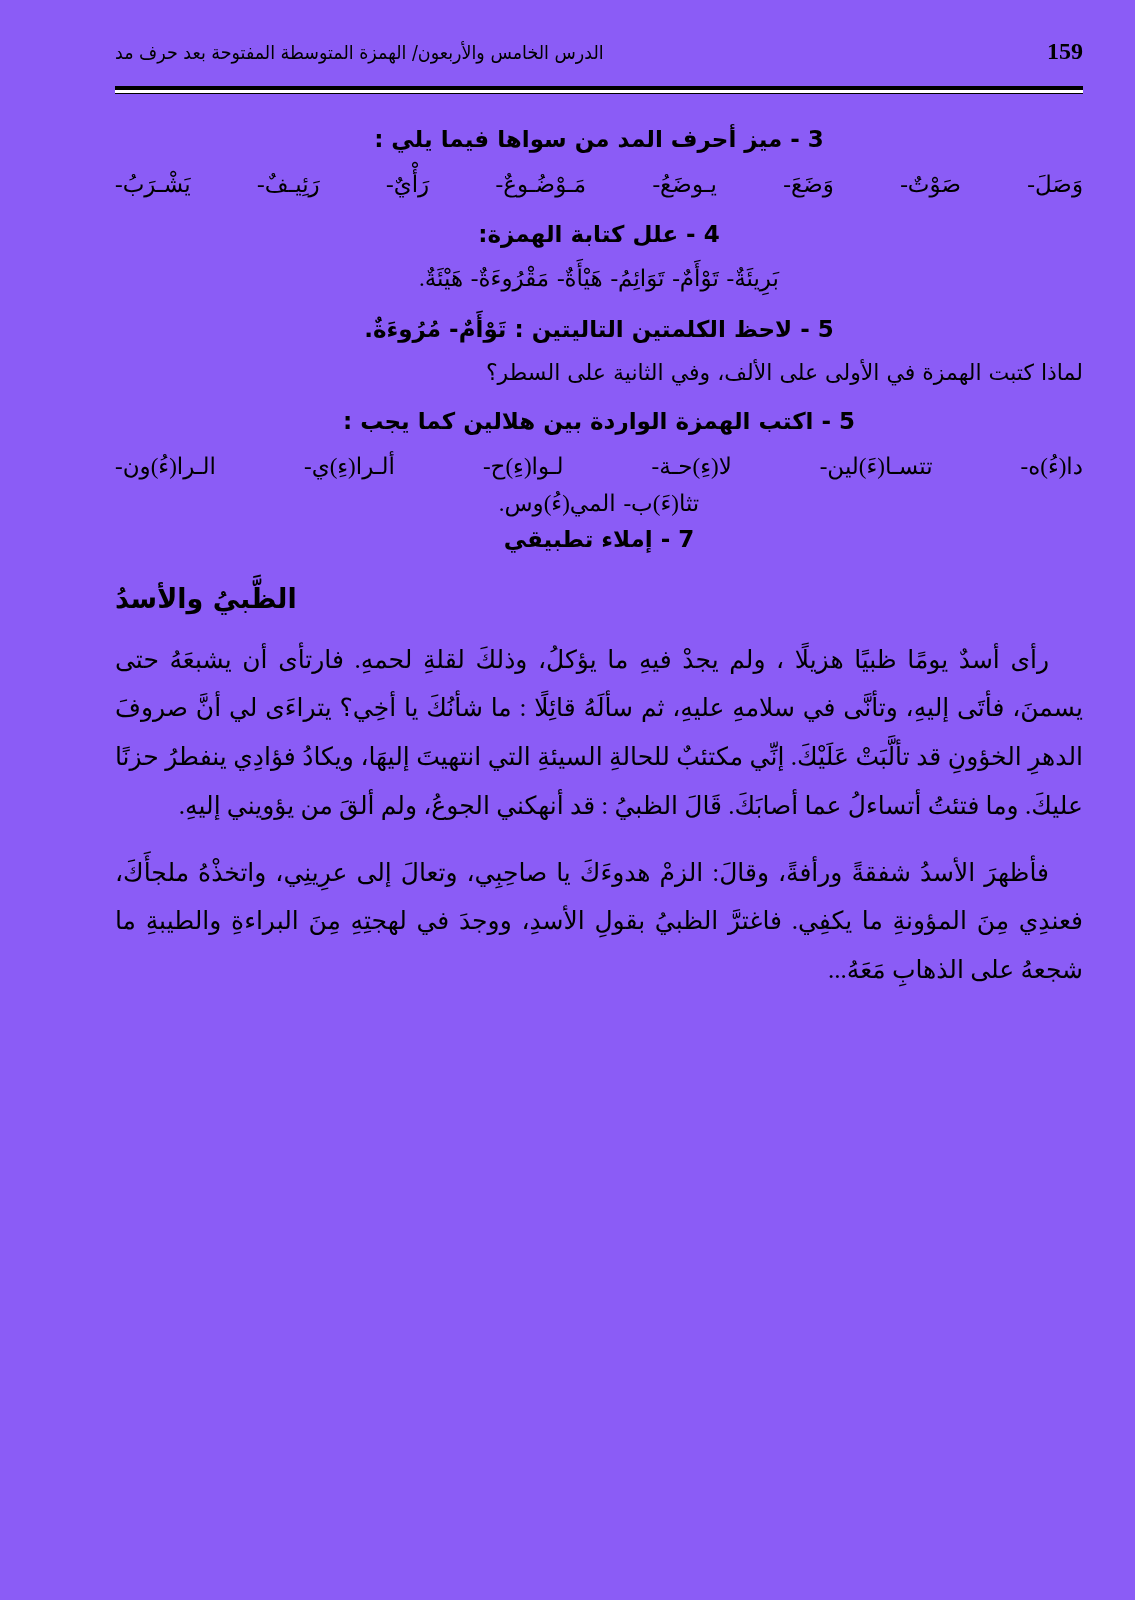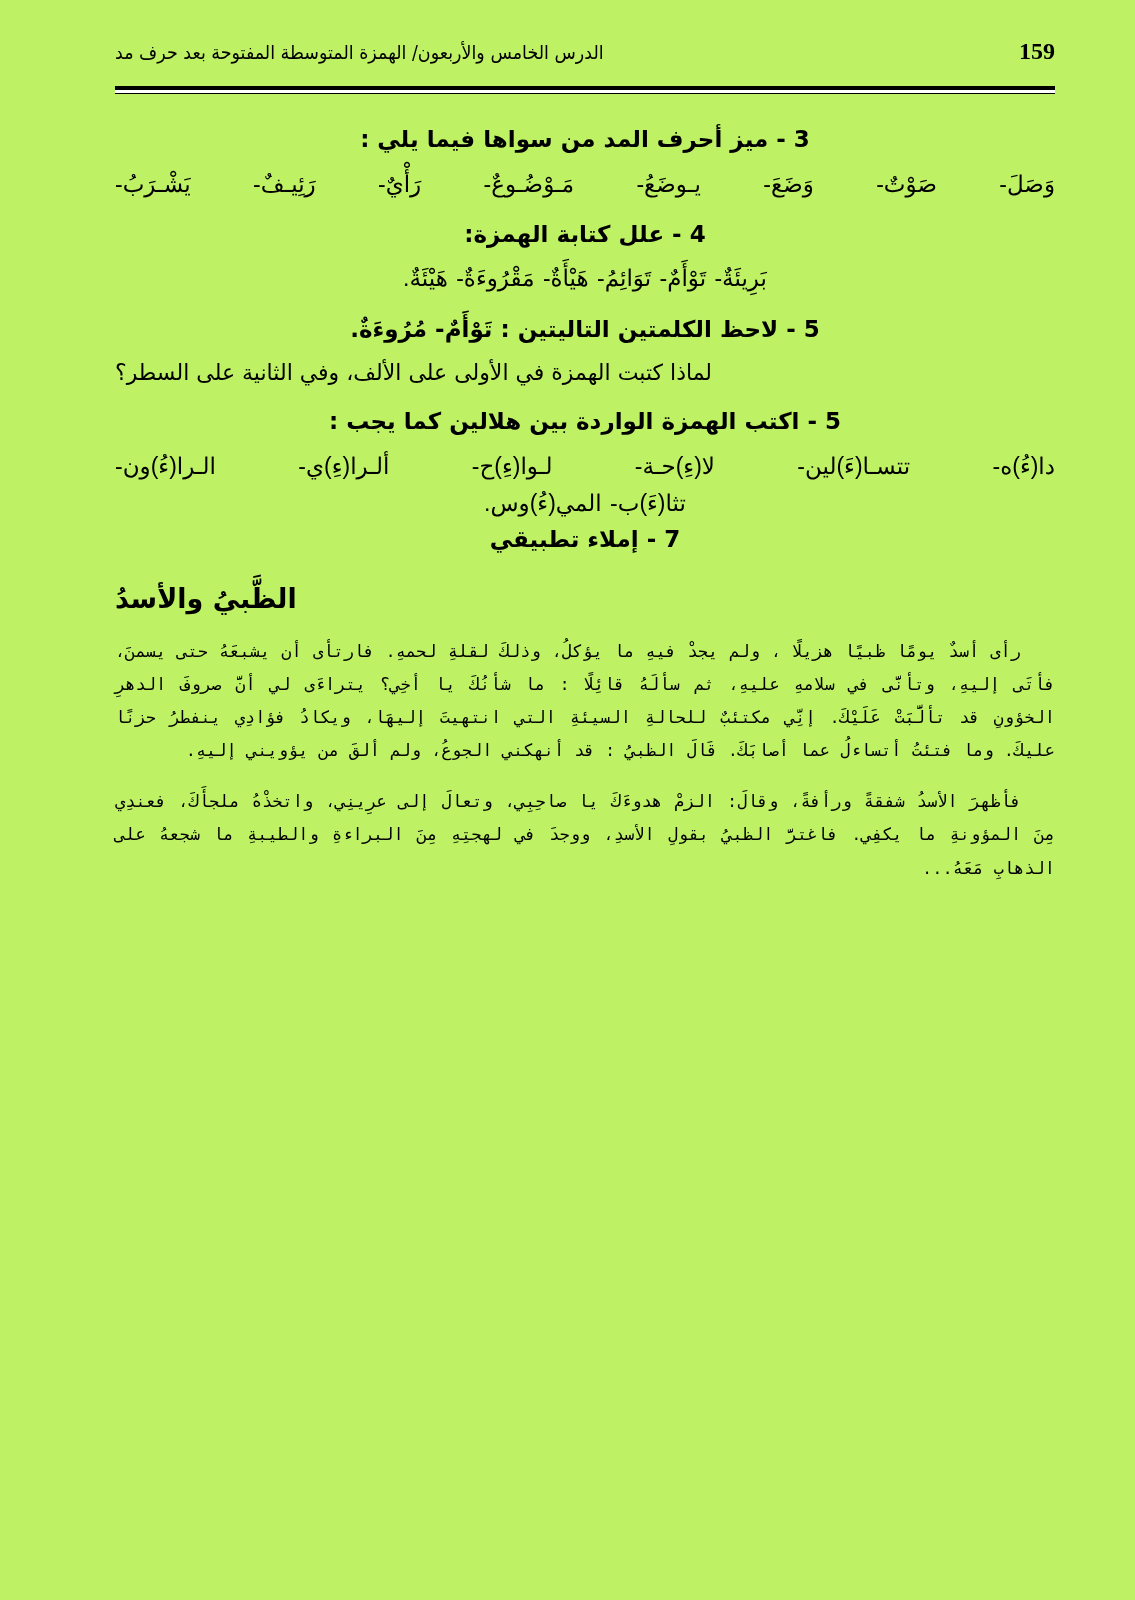--- a/index.html
+++ b/index.html
@@ -12,22 +12,22 @@
     height: 1600px;
     font-family: "Liberation Serif", "DejaVu Serif", serif;
     color: #000000;
     overflow: hidden;
   }
   .page {
     position: relative;
     width: 1135px;
     height: 1600px;
     box-sizing: border-box;
-    padding: 38px 80px 0 115px;
-    background: #bef264;
+    padding: 38px 52px 0 115px;
+    background: #8b5cf6;
   }
 
   
   .header-row {
     display: flex;
     flex-direction: row-reverse;
     align-items: baseline;
     justify-content: space-between;
     width: 100%;
     height: 34px;
@@ -68,51 +68,51 @@
     font-weight: 700;
     font-size: 23px;
     text-align: center;
     margin: 0 0 9px 0;
     line-height: 1.5;
   }
   .ex-heading.h-7 {
     text-align: center;
   }
   .word-line {
-    font-family: Liberation Sans, sans-serif;
+    font-family: Liberation Serif, serif;
     font-size: 23px;
     line-height: 1.62;
     margin: 0;
   }
   .word-line.justify {
     text-align: justify;
     text-align-last: justify;
   }
   .word-line.center {
     text-align: center;
   }
   .question-line {
     font-family: "DejaVu Sans", "Liberation Sans", sans-serif;
     font-size: 22px;
-    text-align: left;
+    text-align: right;
     margin: 6px 0 0 0;
     line-height: 1.6;
   }
   .gap-sm { height: 14px; }
 
   .story-title {
     font-family: "DejaVu Sans", "Liberation Sans", sans-serif;
     font-size: 27px;
     font-weight: 700;
     text-align: left;
     margin: 26px 0 22px 0;
   }
   .story-par {
-    font-family: Liberation Mono, monospace;
-    font-size: 17px;
+    font-family: Liberation Serif, serif;
+    font-size: 25px;
     line-height: 1.95;
     text-align: justify;
     text-align-last: right;
     margin: 9px 0 18px 0;
     text-indent: 34px;
   }
   .story-par.last {
     text-align-last: right;
   }
   .spaced-words {

